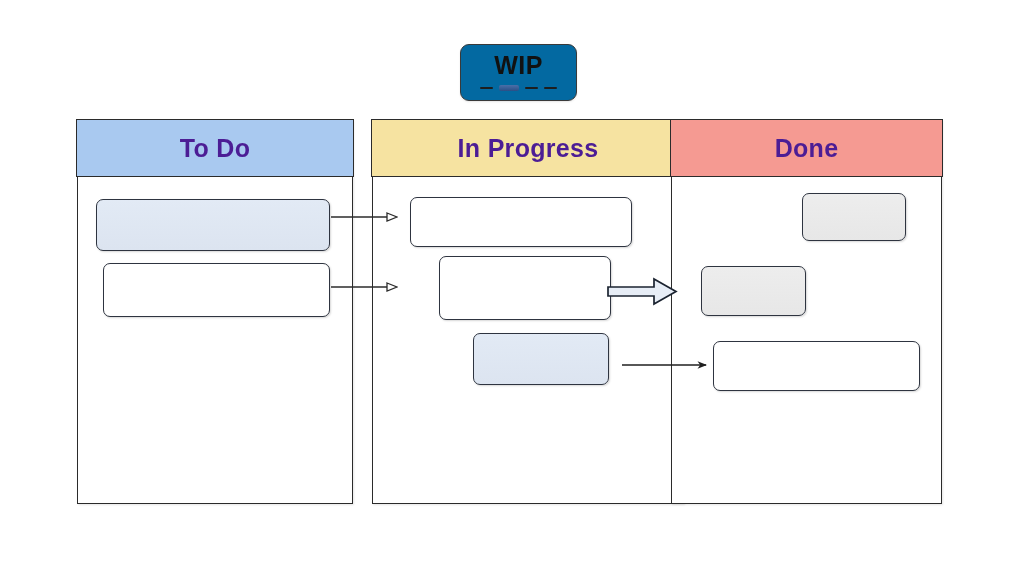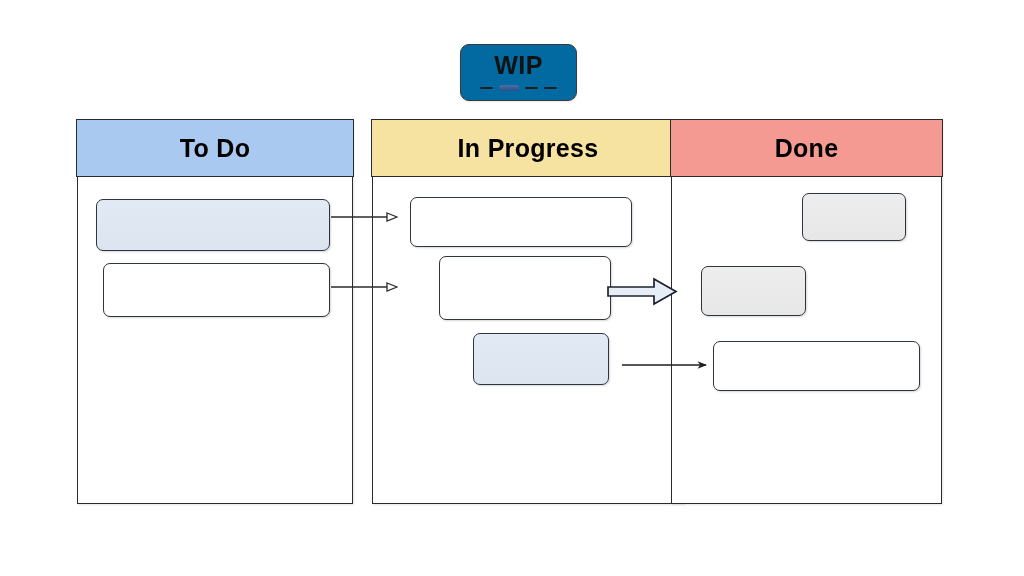--- a/index.html
+++ b/index.html
@@ -89,21 +89,21 @@
     height: 58px;
     border: 1.6px solid #2b2b2b;
     box-sizing: border-box;
     display: flex;
     align-items: center;
     justify-content: center;
   }
   .col-header span {
     font-size: 25px;
     font-weight: bold;
-    color: #000000;
+    color: #4c1d95;
     letter-spacing: 0.3px;
   }
   .hdr-todo { background: #a9c9f0; }
   .hdr-prog { background: #f6e3a1; }
   .hdr-done { background: #f59a92; align-items: center; }
 
   
   .card {
     position: absolute;
     border: 1.7px solid #2e3440;

